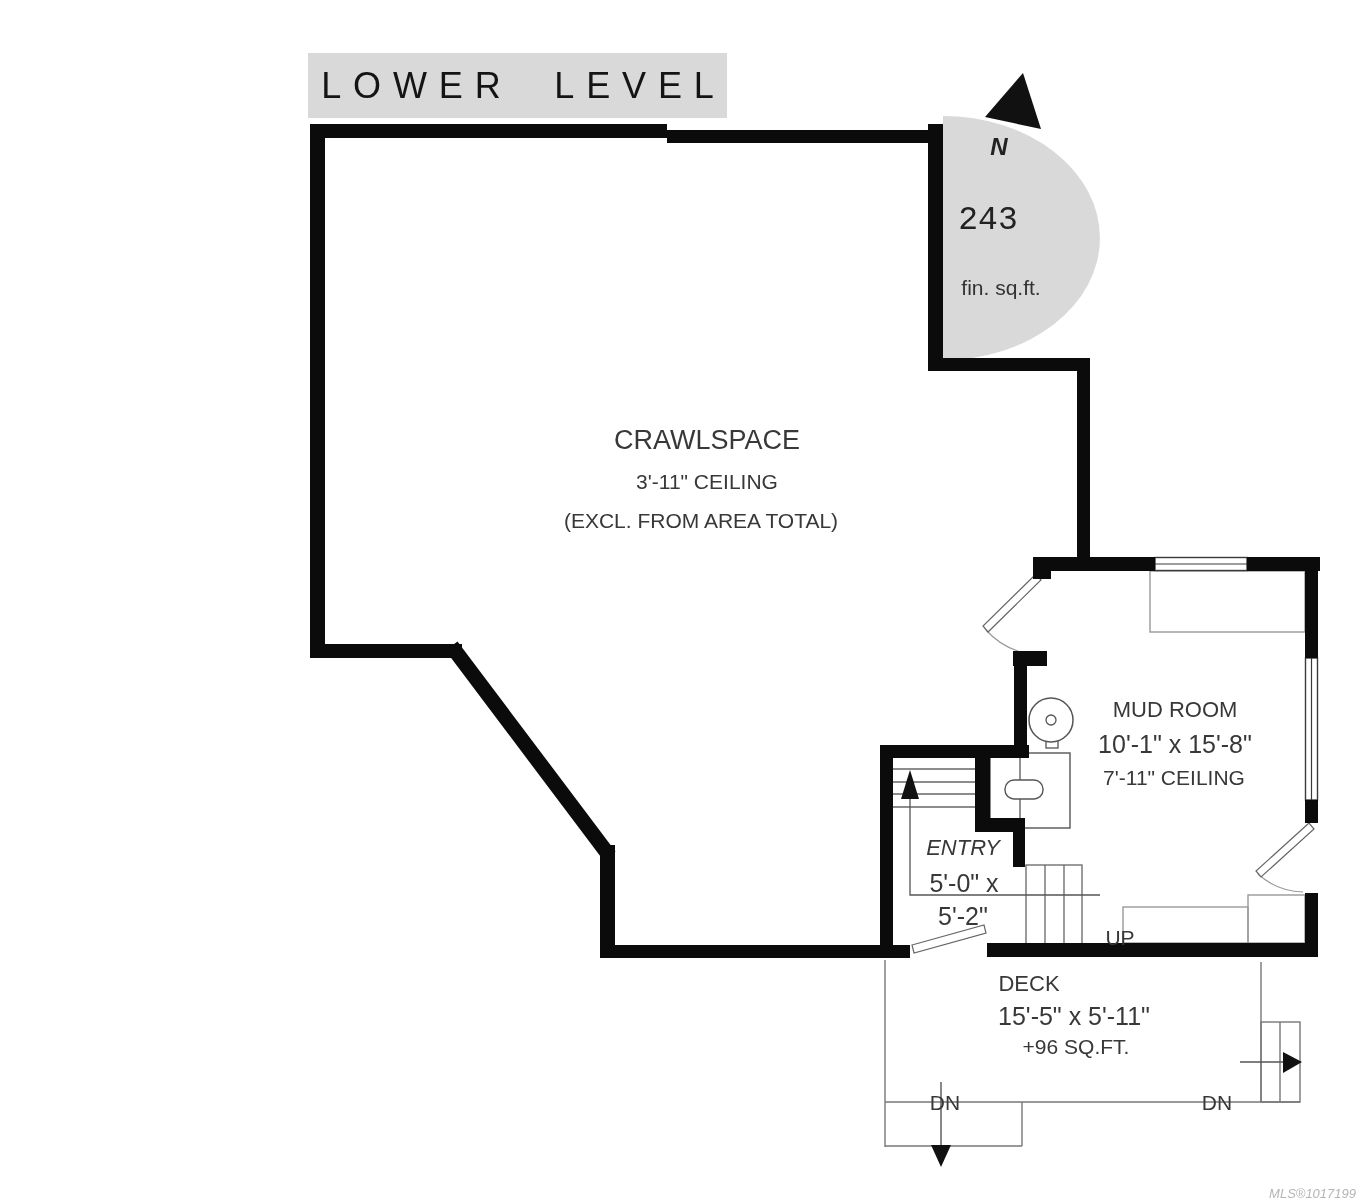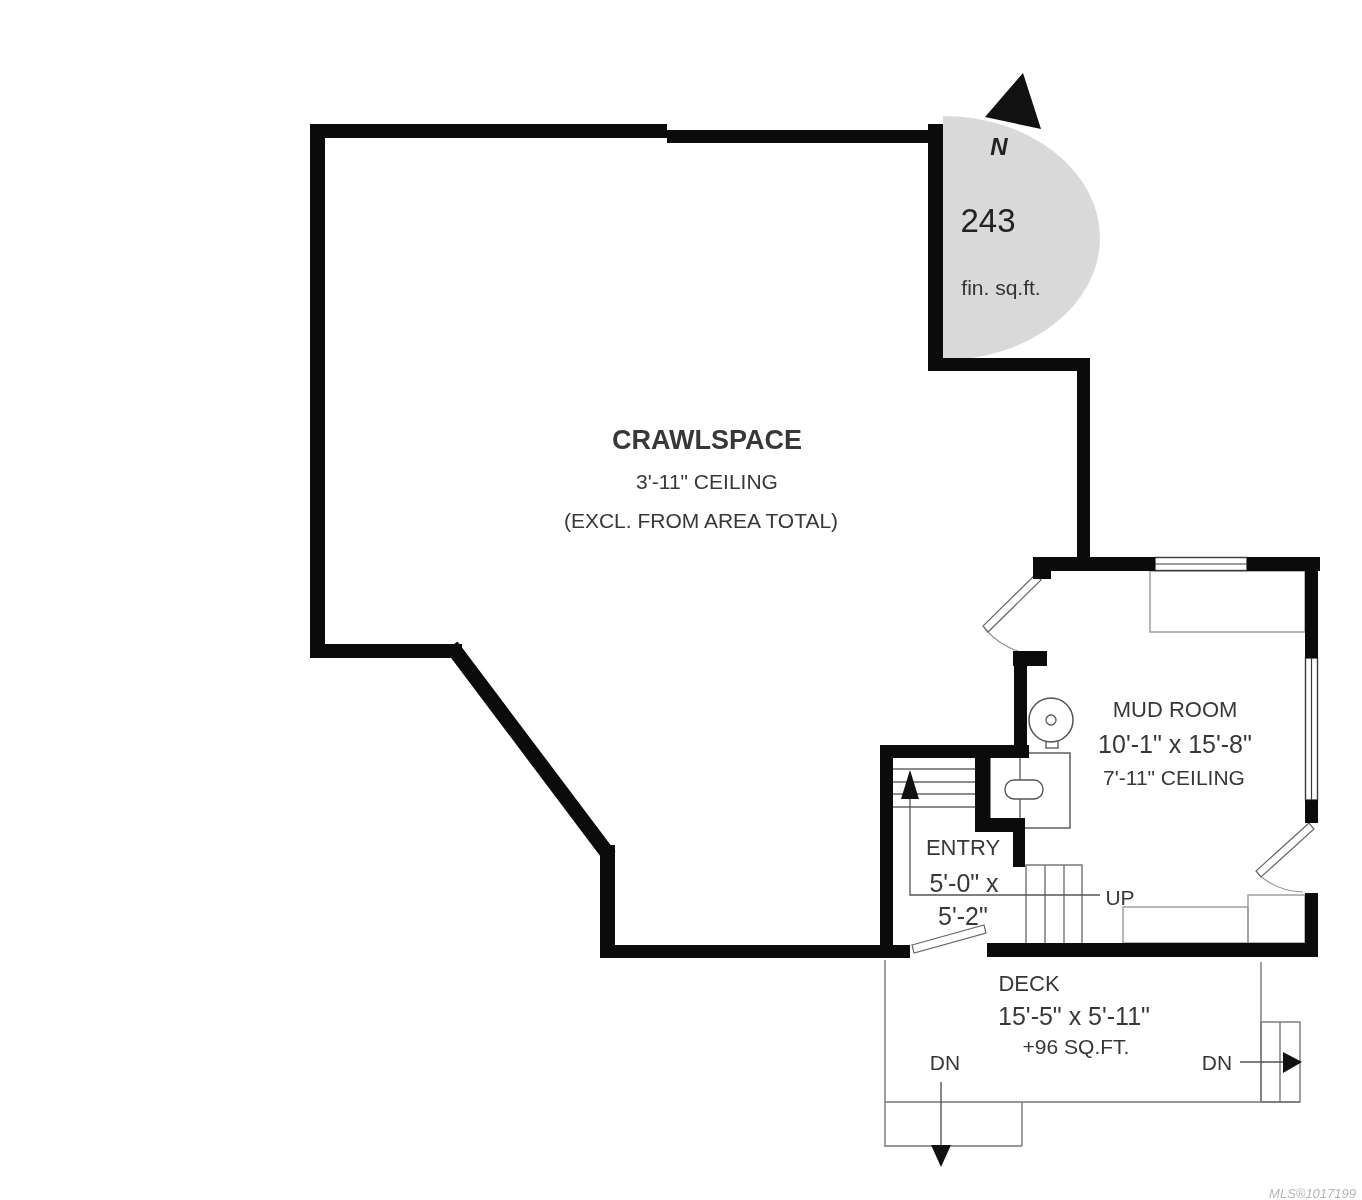--- a/index.html
+++ b/index.html
@@ -24,23 +24,23 @@
     background:#d9d9d9;
     display:flex;align-items:center;justify-content:center;
     font-size:36px;font-weight:500;color:#141414;
     letter-spacing:0.33em;word-spacing:0.55em;
     padding-left:0.33em;box-sizing:border-box;
   }
   .room-name{font-size:22px;}
   .room-dim{font-size:25px;}
   .room-sub{font-size:21px;}
   .compass-n{font-size:24px;font-style:italic;font-weight:600;color:#222;}
-  .badge-val{font-size:33px;font-weight:500;color:#222;}
+  .badge-val{font-size:33px;font-weight:500;color:#222;font-family:Liberation Mono, monospace;}
   .badge-unit{font-size:21px;color:#333;margin-top:34px;}
-  .stair-lbl{font-size:21px;}
+  .stair-lbl{font-size:21px;margin-top:40px;}
   .watermark{
     position:absolute;right:6px;top:1186px;
     font-size:13px;color:#b5b5b5;transform:none;font-style:italic;
   }
 </style>
 </head>
 <body>
 
 <div class="plan-canvas">
 
@@ -127,34 +127,35 @@
       <rect x="880" y="745" width="149" height="13"></rect>
       <rect x="880" y="745" width="13" height="213"></rect>
       <rect x="975" y="745" width="15" height="87"></rect>
       <rect x="975" y="818" width="48" height="14"></rect>
       <rect x="1013" y="818" width="12" height="49"></rect>
     </g>
 
     <polygon points="1023,73 985,117 1041,129" fill="#111"></polygon>
   </svg>
 
+  <div class="banner">LOWER LEVEL</div>
 
   <div class="lbl compass-n" style="left:999px;top:147px;">N</div>
   <div class="lbl badge-val" style="left:988px;top:220px;">243</div>
   <div class="lbl badge-unit" style="left:1001px;top:253px;">fin. sq.ft.</div>
 
-  <div class="lbl room-name" style="left:707px;top:440px;font-size:27px;font-weight:bold;">CRAWLSPACE</div>
+  <div class="lbl room-name" style="left:707px;top:440px;font-size:27px;">CRAWLSPACE</div>
   <div class="lbl room-sub" style="left:707px;top:481px;">3'-11" CEILING</div>
   <div class="lbl room-sub" style="left:701px;top:520px;">(EXCL. FROM AREA TOTAL)</div>
 
   <div class="lbl room-name" style="left:1175px;top:710px;">MUD ROOM</div>
   <div class="lbl room-dim" style="left:1175px;top:744px;">10'-1" x 15'-8"</div>
   <div class="lbl room-sub" style="left:1174px;top:777px;">7'-11" CEILING</div>
 
-  <div class="lbl room-name" style="left:963px;top:848px;">ENTRY</div>
+  <div class="lbl room-name" style="left:963px;top:848px;font-style:italic;">ENTRY</div>
   <div class="lbl room-dim" style="left:964px;top:883px;">5'-0" x</div>
   <div class="lbl room-dim" style="left:963px;top:916px;">5'-2"</div>
 
   <div class="lbl room-name" style="left:1029px;top:984px;">DECK</div>
   <div class="lbl room-dim" style="left:1074px;top:1016px;">15'-5" x 5'-11"</div>
   <div class="lbl room-sub" style="left:1076px;top:1046px;">+96 SQ.FT.</div>
 
   <div class="lbl stair-lbl" style="left:1120px;top:897px;">UP</div>
   <div class="lbl stair-lbl" style="left:945px;top:1062px;">DN</div>
   <div class="lbl stair-lbl" style="left:1217px;top:1062px;">DN</div>

